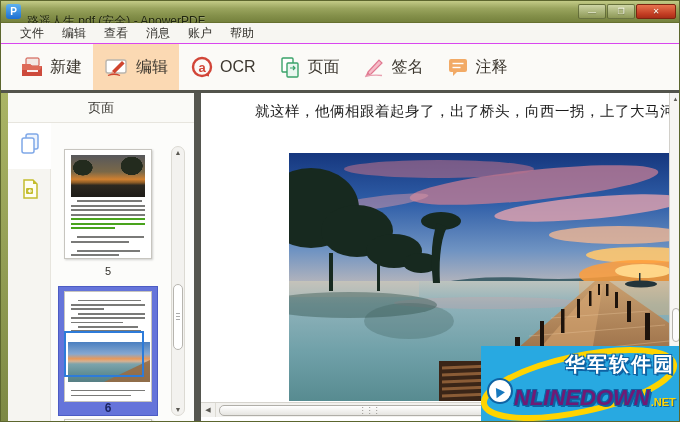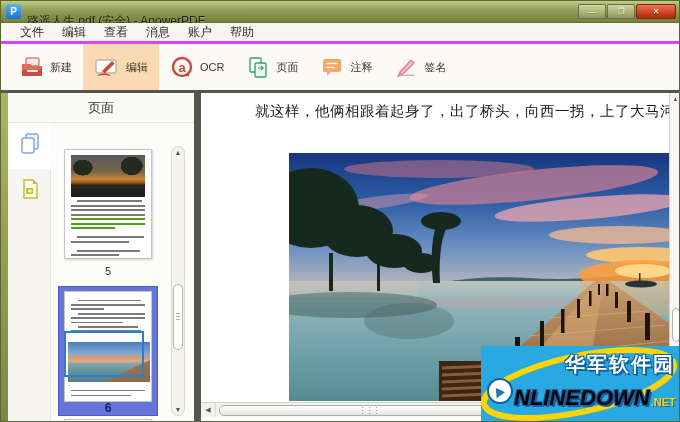--- a/index.html
+++ b/index.html
@@ -26,32 +26,32 @@
   .win-btn{
     width:28px; height:15px; border-radius:2px; border:1px solid rgba(80,90,40,.75);
     background:linear-gradient(180deg,rgba(235,240,210,.55),rgba(160,170,110,.45));
     color:#fdfdf2; font-size:8px; line-height:13px; text-align:center; cursor:default;
     text-shadow:0 1px 1px rgba(0,0,0,.35);
   }
   .win-btn.close{ width:40px; background:linear-gradient(180deg,#e8744f,#c23c22 70%,#a82e18); border-color:#7d2410; }
   
   .menubar{
     position:absolute; left:0; top:22px; width:680px; height:21px;
-    background:#f7f6f2; border-bottom:3px solid #d946ef;
+    background:#f7f6f2; border-bottom:1px solid #d946ef;
     display:flex; align-items:center; padding-left:10px;
   }
   .menu-item{ font-size:12px; color:#33312c; padding:2px 9px; cursor:default; }
   
   .toolbar{
     position:absolute; left:0; top:43px; width:680px; height:46px;
     background:#fbfaf7; display:flex; align-items:stretch; padding-left:8px;
   }
   .tb-item{ display:flex; align-items:center; gap:6px; padding:0 11px; cursor:default; }
   .tb-item.active{ background:#fbd9b3; }
-  .tb-item .lbl{ font-size:11px; color:#3c372f; }
+  .tb-item .lbl{ font-size:16px; color:#3c372f; }
   .tb-item svg{ display:block; }
   .sep-line{ position:absolute; left:0; top:89px; width:680px; height:3px; background:#53544c; }
   
   .olive-strip{ position:absolute; left:0; top:92px; width:7px; height:330px;
     background:linear-gradient(180deg,#aab465,#7c8844); }
   .splitter{ position:absolute; left:193px; top:92px; width:7px; height:330px; background:#55564f; cursor:col-resize; }
   
   .sidebar{ position:absolute; left:7px; top:92px; width:186px; height:330px; background:#fbfbf9; overflow:hidden; }
   .sb-header{ position:absolute; left:0; top:0; width:100%; height:30px;
     border-bottom:1px solid #e7e5de; background:#fafaf7;
@@ -115,21 +115,21 @@
     background:linear-gradient(180deg,#ffffff,#e6e5e1); border:1px solid #b0aea8; border-radius:5px;
     text-align:center; font-size:8px; line-height:9px; color:#8a8882; letter-spacing:-1px; cursor:grab; }
   
   .watermark{ position:absolute; left:280px; top:253px; width:200px; height:81px;
     background:#28a9e1; z-index:20; overflow:hidden; }
   .wm-swoosh{ position:absolute; left:0; top:0; }
   .wm-cn{ position:absolute; right:6px; top:5px; font-size:20px; font-weight:bold; letter-spacing:2px; color:#fff;
     text-shadow:-1px -1px 0 #0e63a4,1px -1px 0 #0e63a4,-1px 1px 0 #0e63a4,1px 1px 0 #0e63a4,2px 2px 0 #0e63a4; }
   .wm-en{ position:absolute; left:5px; top:31px; display:flex; align-items:flex-end; }
   .wm-o{ flex:none; margin-bottom:2px; }
-  .wm-word{ font-size:22px; font-weight:900; font-style:italic; color:#000000; letter-spacing:0;
+  .wm-word{ font-size:22px; font-weight:900; font-style:italic; color:#701a75; letter-spacing:0;
     text-shadow:-1px -1px 0 #0e63a4,1px -1px 0 #0e63a4,-1px 1px 0 #0e63a4,1px 1px 0 #0e63a4,2px 2px 0 #0e63a4; }
   .wm-tld{ font-size:11px; font-weight:900; color:#ffd400; margin:0 0 3px 1px;
     text-shadow:1px 1px 0 #0e63a4; }
 </style>
 </head>
 <body>
 
 <div id="app">
 
   <div class="titlebar">
@@ -190,37 +190,37 @@
         <rect x="4" y="2" width="11" height="14" rx="1" fill="#fff" stroke="#3aa36a" stroke-width="1.4"></rect>
         <rect x="9" y="7" width="11" height="14" rx="1" fill="#eaf7f0" stroke="#3aa36a" stroke-width="1.4"></rect>
         <path d="M12,12 h5 m-2,-2 l2,2 -2,2" stroke="#3aa36a" stroke-width="1.2" fill="none"></path>
       </svg>
         </span>
       <span class="lbl">页面</span>
     </div>
     <div class="tb-item">
       <span>
           <svg width="24" height="22" viewBox="0 0 24 22">
+        <path d="M6,16 L17,4 l3,3 L9,18 l-4.5,1.5 z" fill="#f6bcc8" stroke="#e07890" stroke-width="1.2"></path>
+        <path d="M6,16 l1.5,1.5 L5,19 z" fill="#e07890"></path>
+        <path d="M3,20.5 q8,-2 17,-1" stroke="#e8a0b0" stroke-width="1.4" fill="none"></path>
+      </svg>
+        </span>
+      <span class="lbl">签名</span>
+    </div>
+    <div class="tb-item">
+      <span>
+          <svg width="24" height="22" viewBox="0 0 24 22">
         <rect x="3" y="3" width="18" height="13" rx="2" fill="#f2aa66"></rect>
         <path d="M7,16 l0,4 4,-4 z" fill="#f2aa66"></path>
         <line x1="6.5" y1="7.5" x2="17.5" y2="7.5" stroke="#fff" stroke-width="1.4"></line>
         <line x1="6.5" y1="11.5" x2="14.5" y2="11.5" stroke="#fff" stroke-width="1.4"></line>
       </svg>
         </span>
       <span class="lbl">注释</span>
-    </div>
-    <div class="tb-item">
-      <span>
-          <svg width="24" height="22" viewBox="0 0 24 22">
-        <path d="M6,16 L17,4 l3,3 L9,18 l-4.5,1.5 z" fill="#f6bcc8" stroke="#e07890" stroke-width="1.2"></path>
-        <path d="M6,16 l1.5,1.5 L5,19 z" fill="#e07890"></path>
-        <path d="M3,20.5 q8,-2 17,-1" stroke="#e8a0b0" stroke-width="1.4" fill="none"></path>
-      </svg>
-        </span>
-      <span class="lbl">签名</span>
     </div>
   </div>
   <div class="sep-line"></div>
 
   <div class="olive-strip"></div>
 
   <div class="sidebar">
     <div class="sb-header">页面</div>
 
     <div class="sb-rail">

